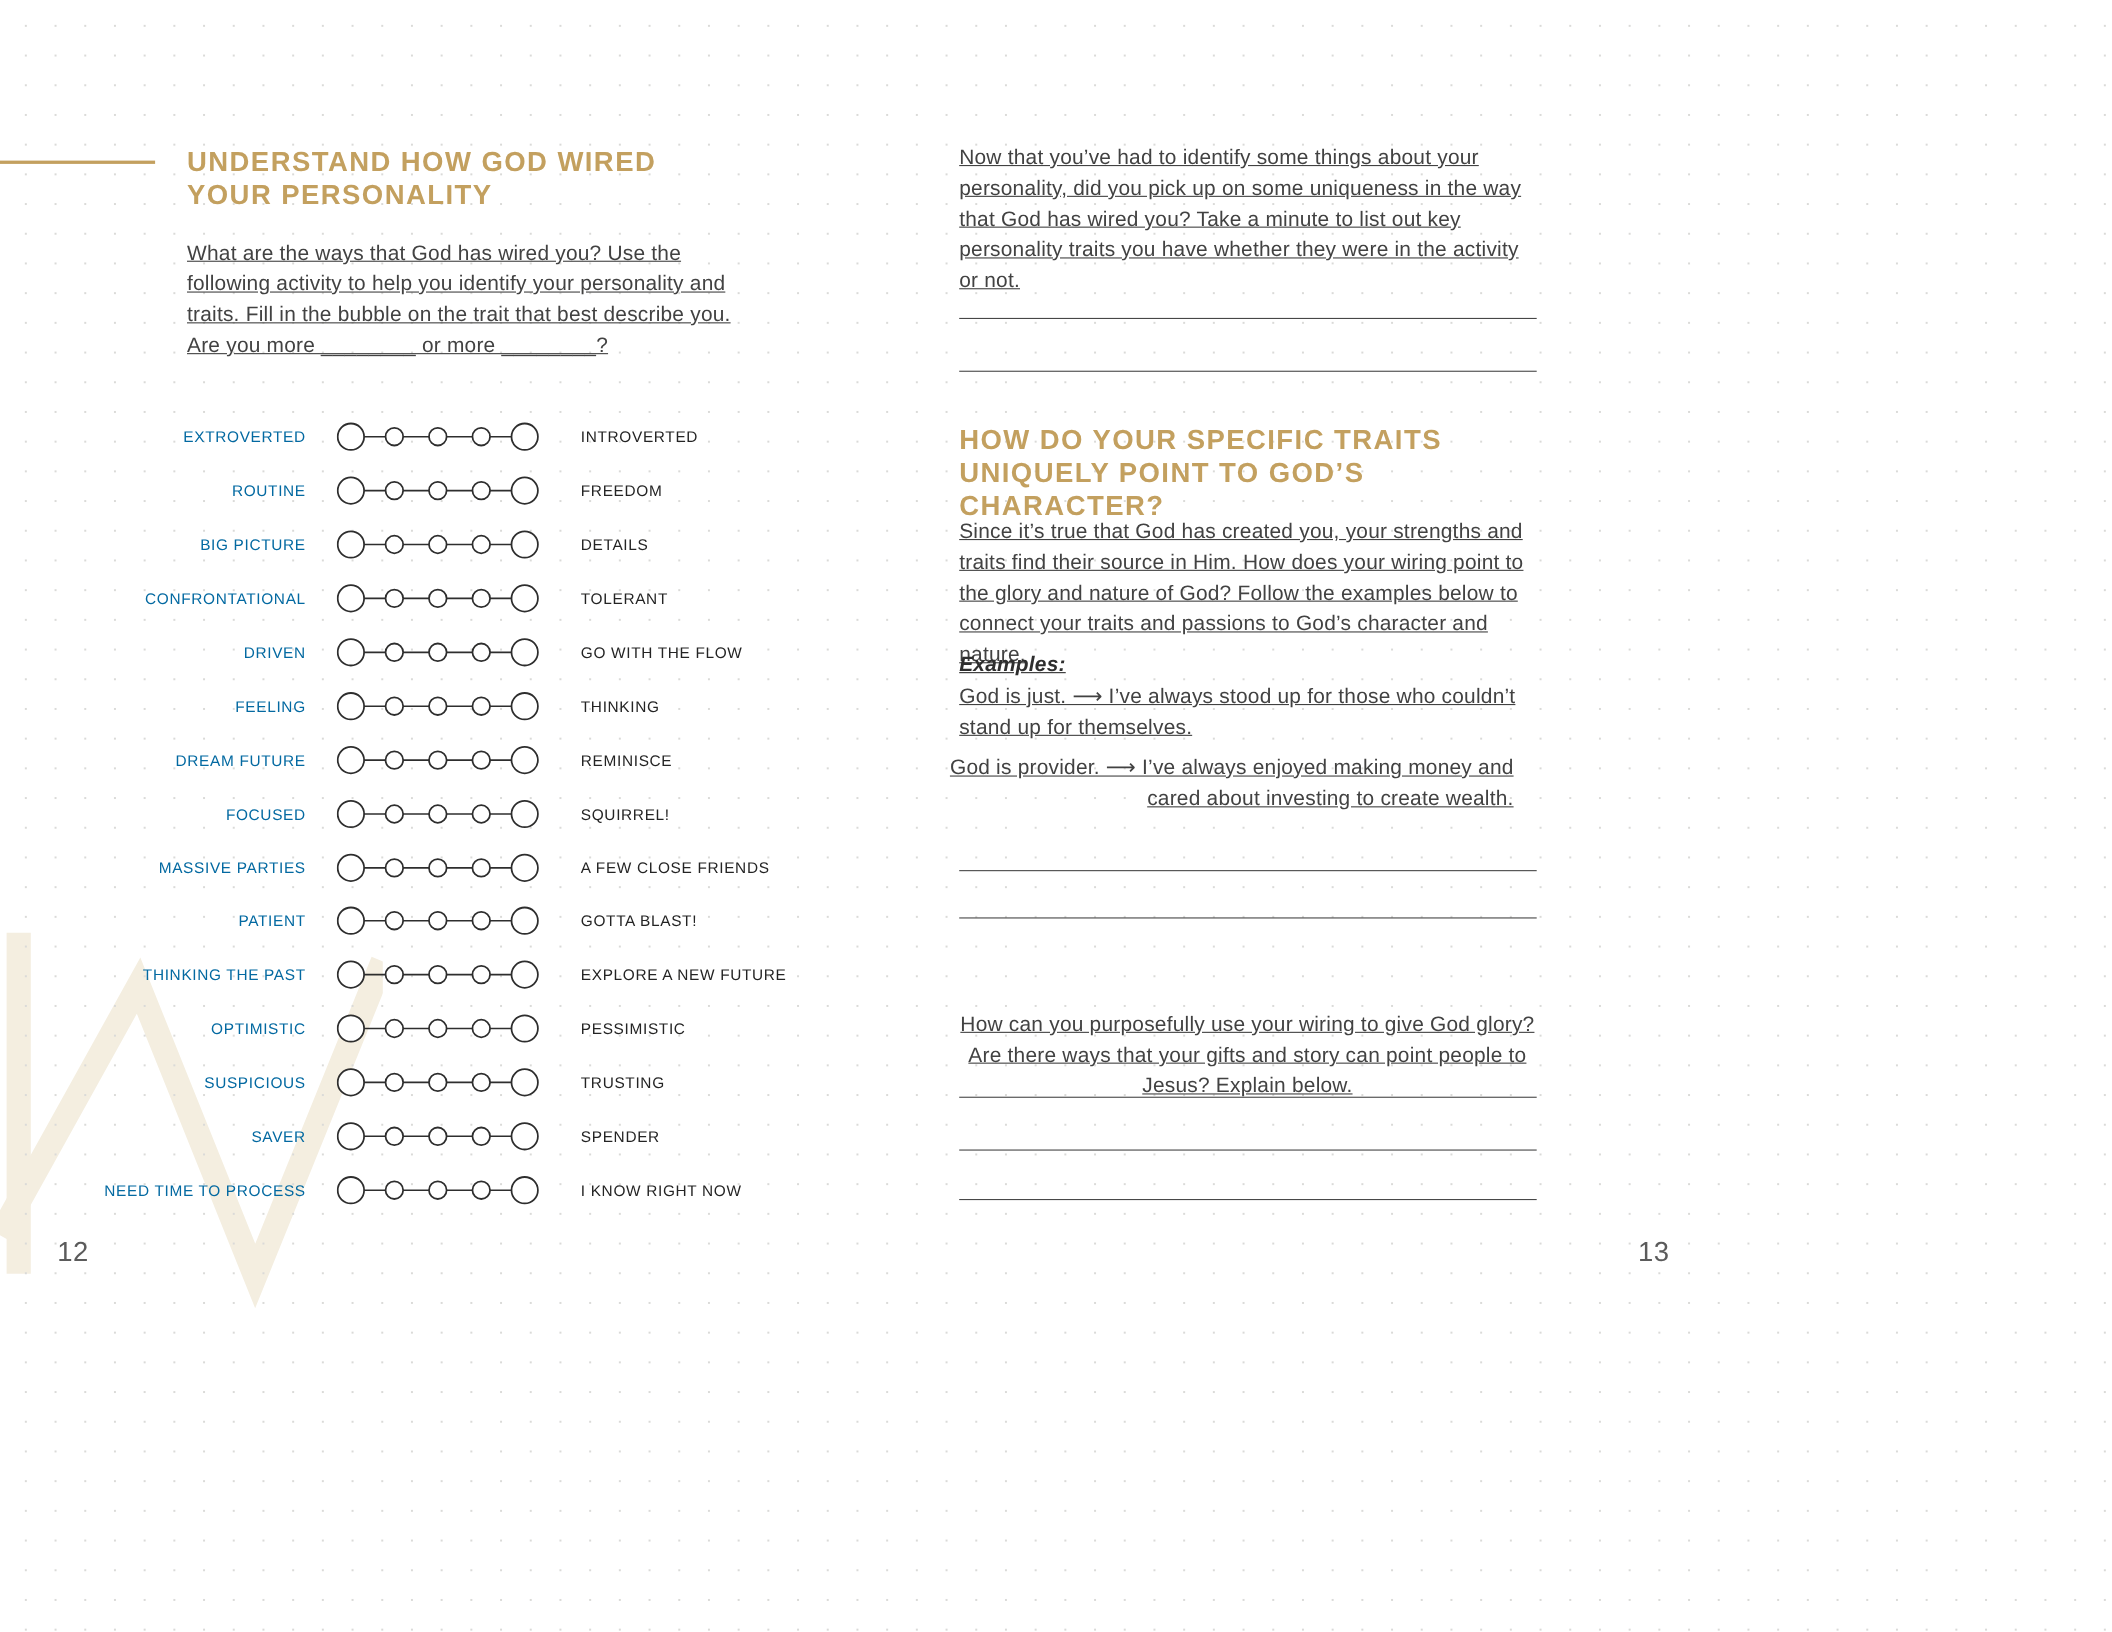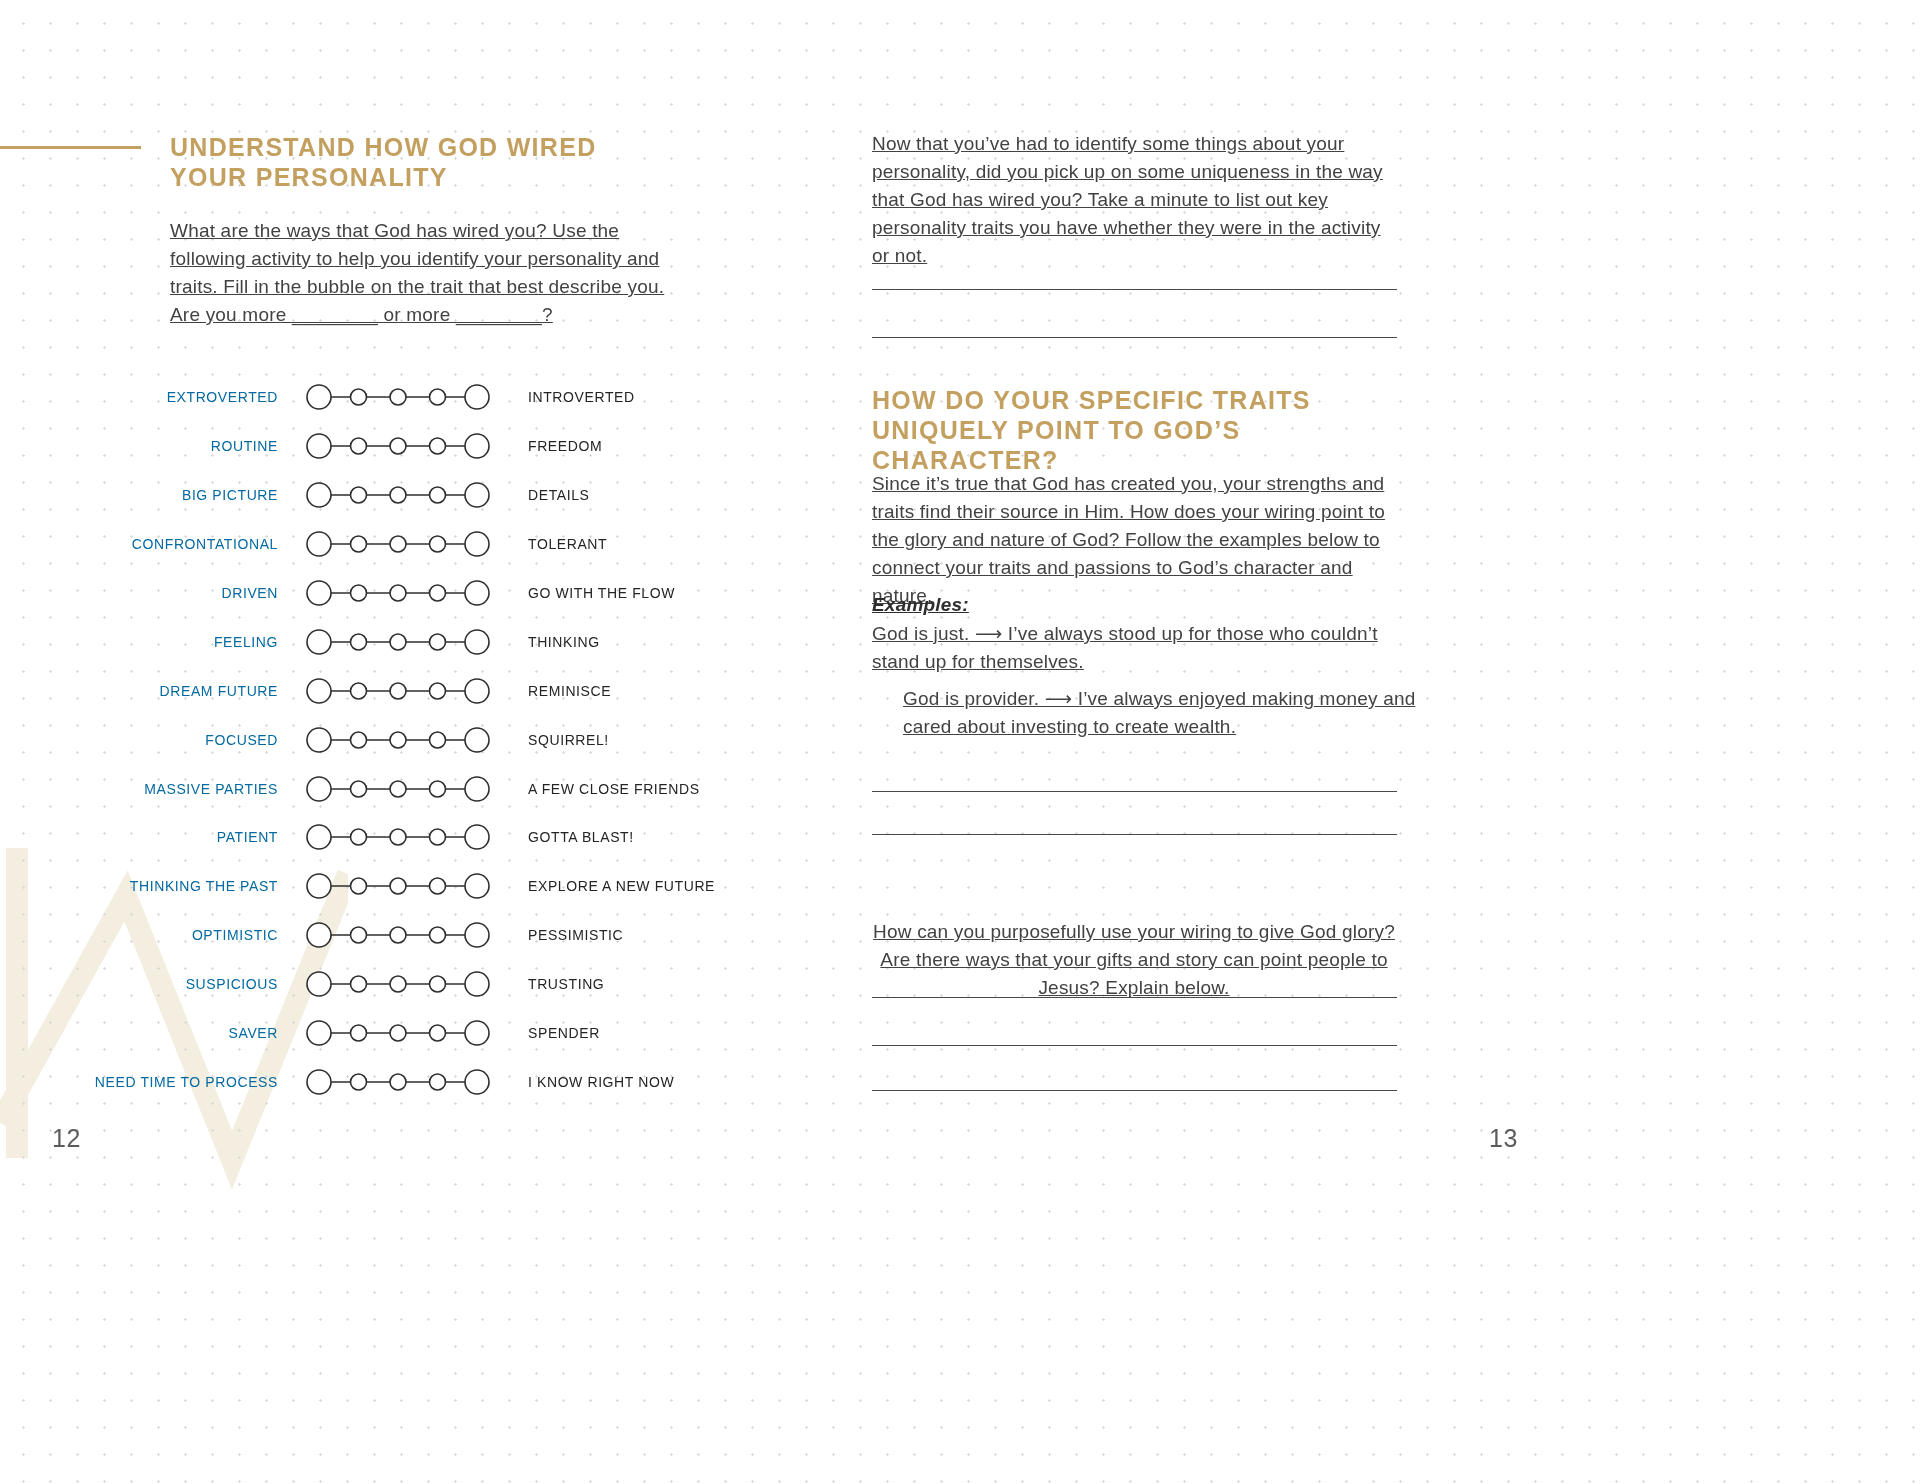--- a/index.html
+++ b/index.html
@@ -40,21 +40,21 @@
   .body-text{
     position:absolute;margin:0;
     font-size:19px;line-height:28px;color:#424242;letter-spacing:.2px;text-decoration:underline;
   }
   .intro{left:170px;top:217px;width:524px;}
   .r-para1{left:872px;top:130px;width:530px;}
   .r-para2{left:872px;top:470px;width:536px;}
   .r-para3{left:872px;top:918px;width:524px;text-align:center;}
   .examples-label{left:872px;top:591px;width:300px;font-weight:700;font-style:italic;color:#2e2e2e;}
   .r-ex1{left:872px;top:620px;width:520px;}
-  .r-ex2{left:903px;top:685px;width:520px;}
+  .r-ex2{left:856px;top:685px;width:520px;text-align:right;}
 
   .answer-line{
     position:absolute;left:872px;width:525px;height:0;
     border-top:1.5px solid #474747;
   }
   .l1{top:289px}.l2{top:337px}
   .l3{top:791px}.l4{top:834px}
   .l5{top:997px}.l6{top:1045px}.l7{top:1090px}
 
   .trait-rows{position:absolute;left:20px;top:373px;display:flex;flex-direction:column;}

